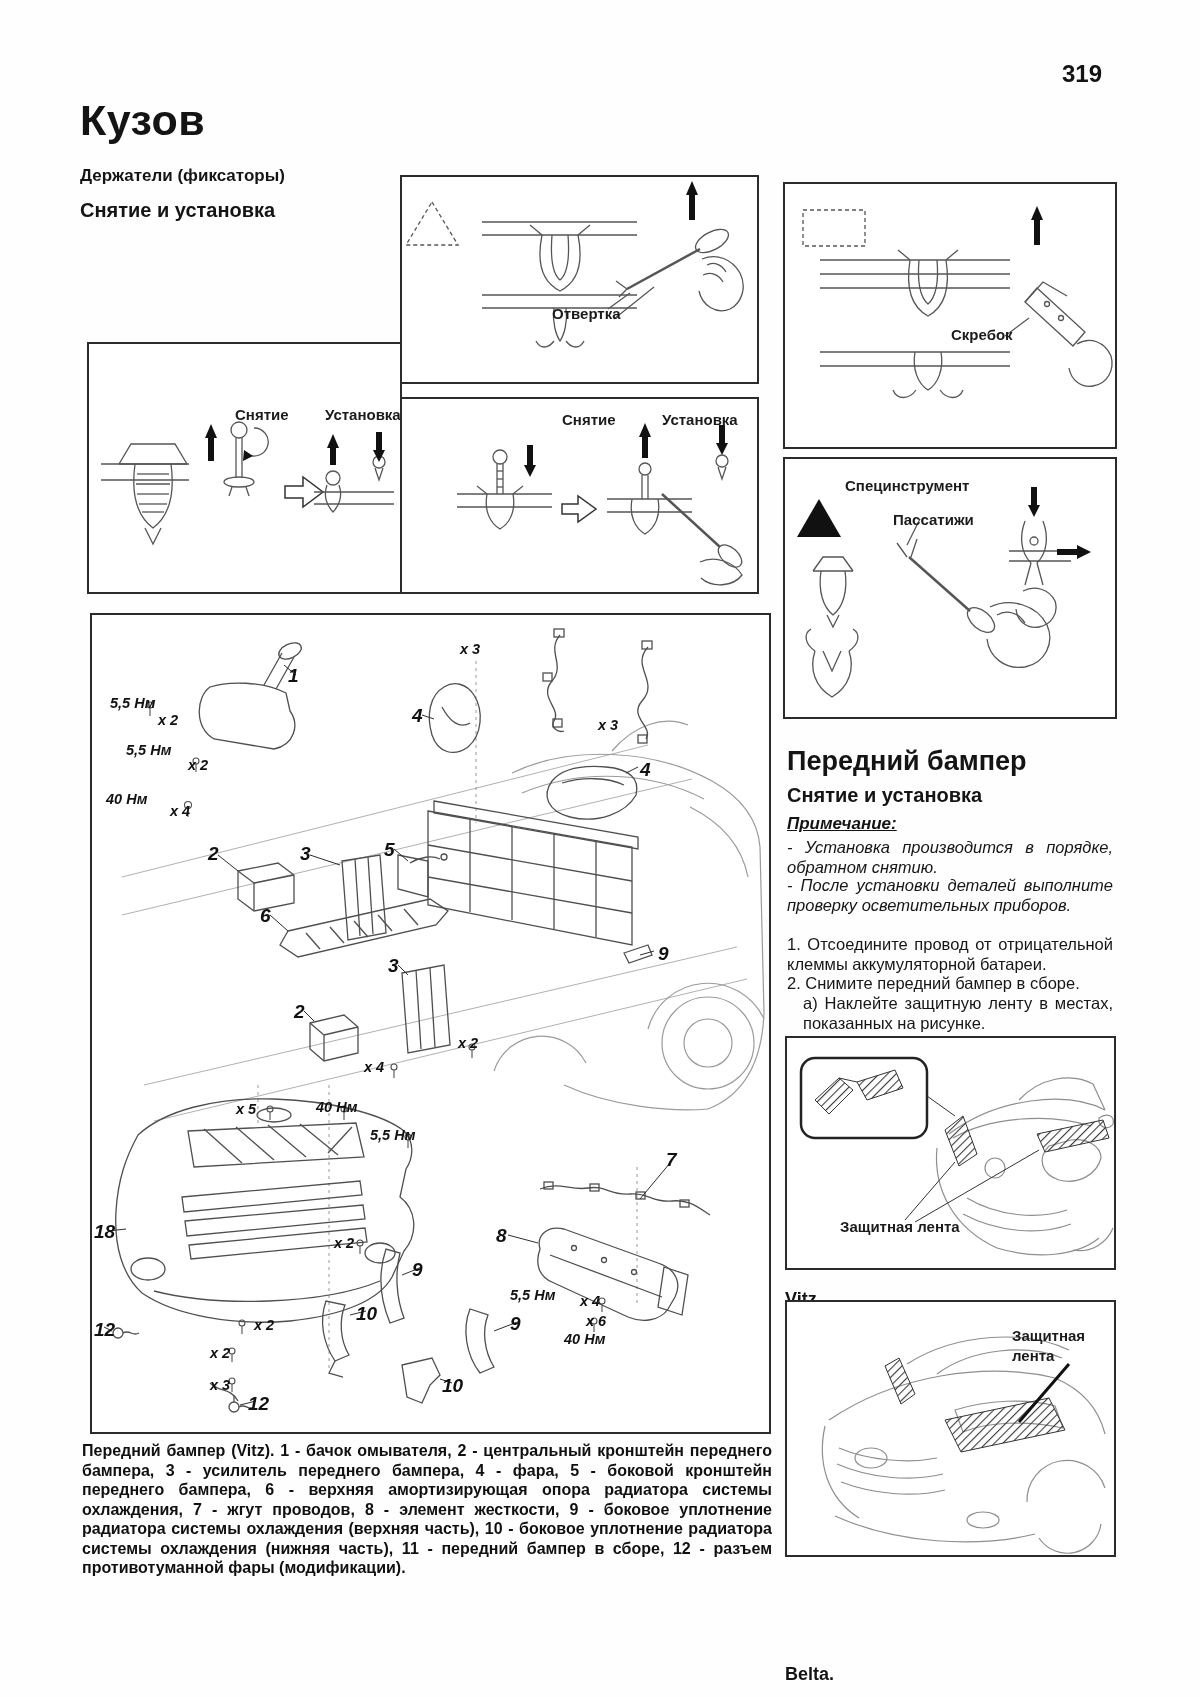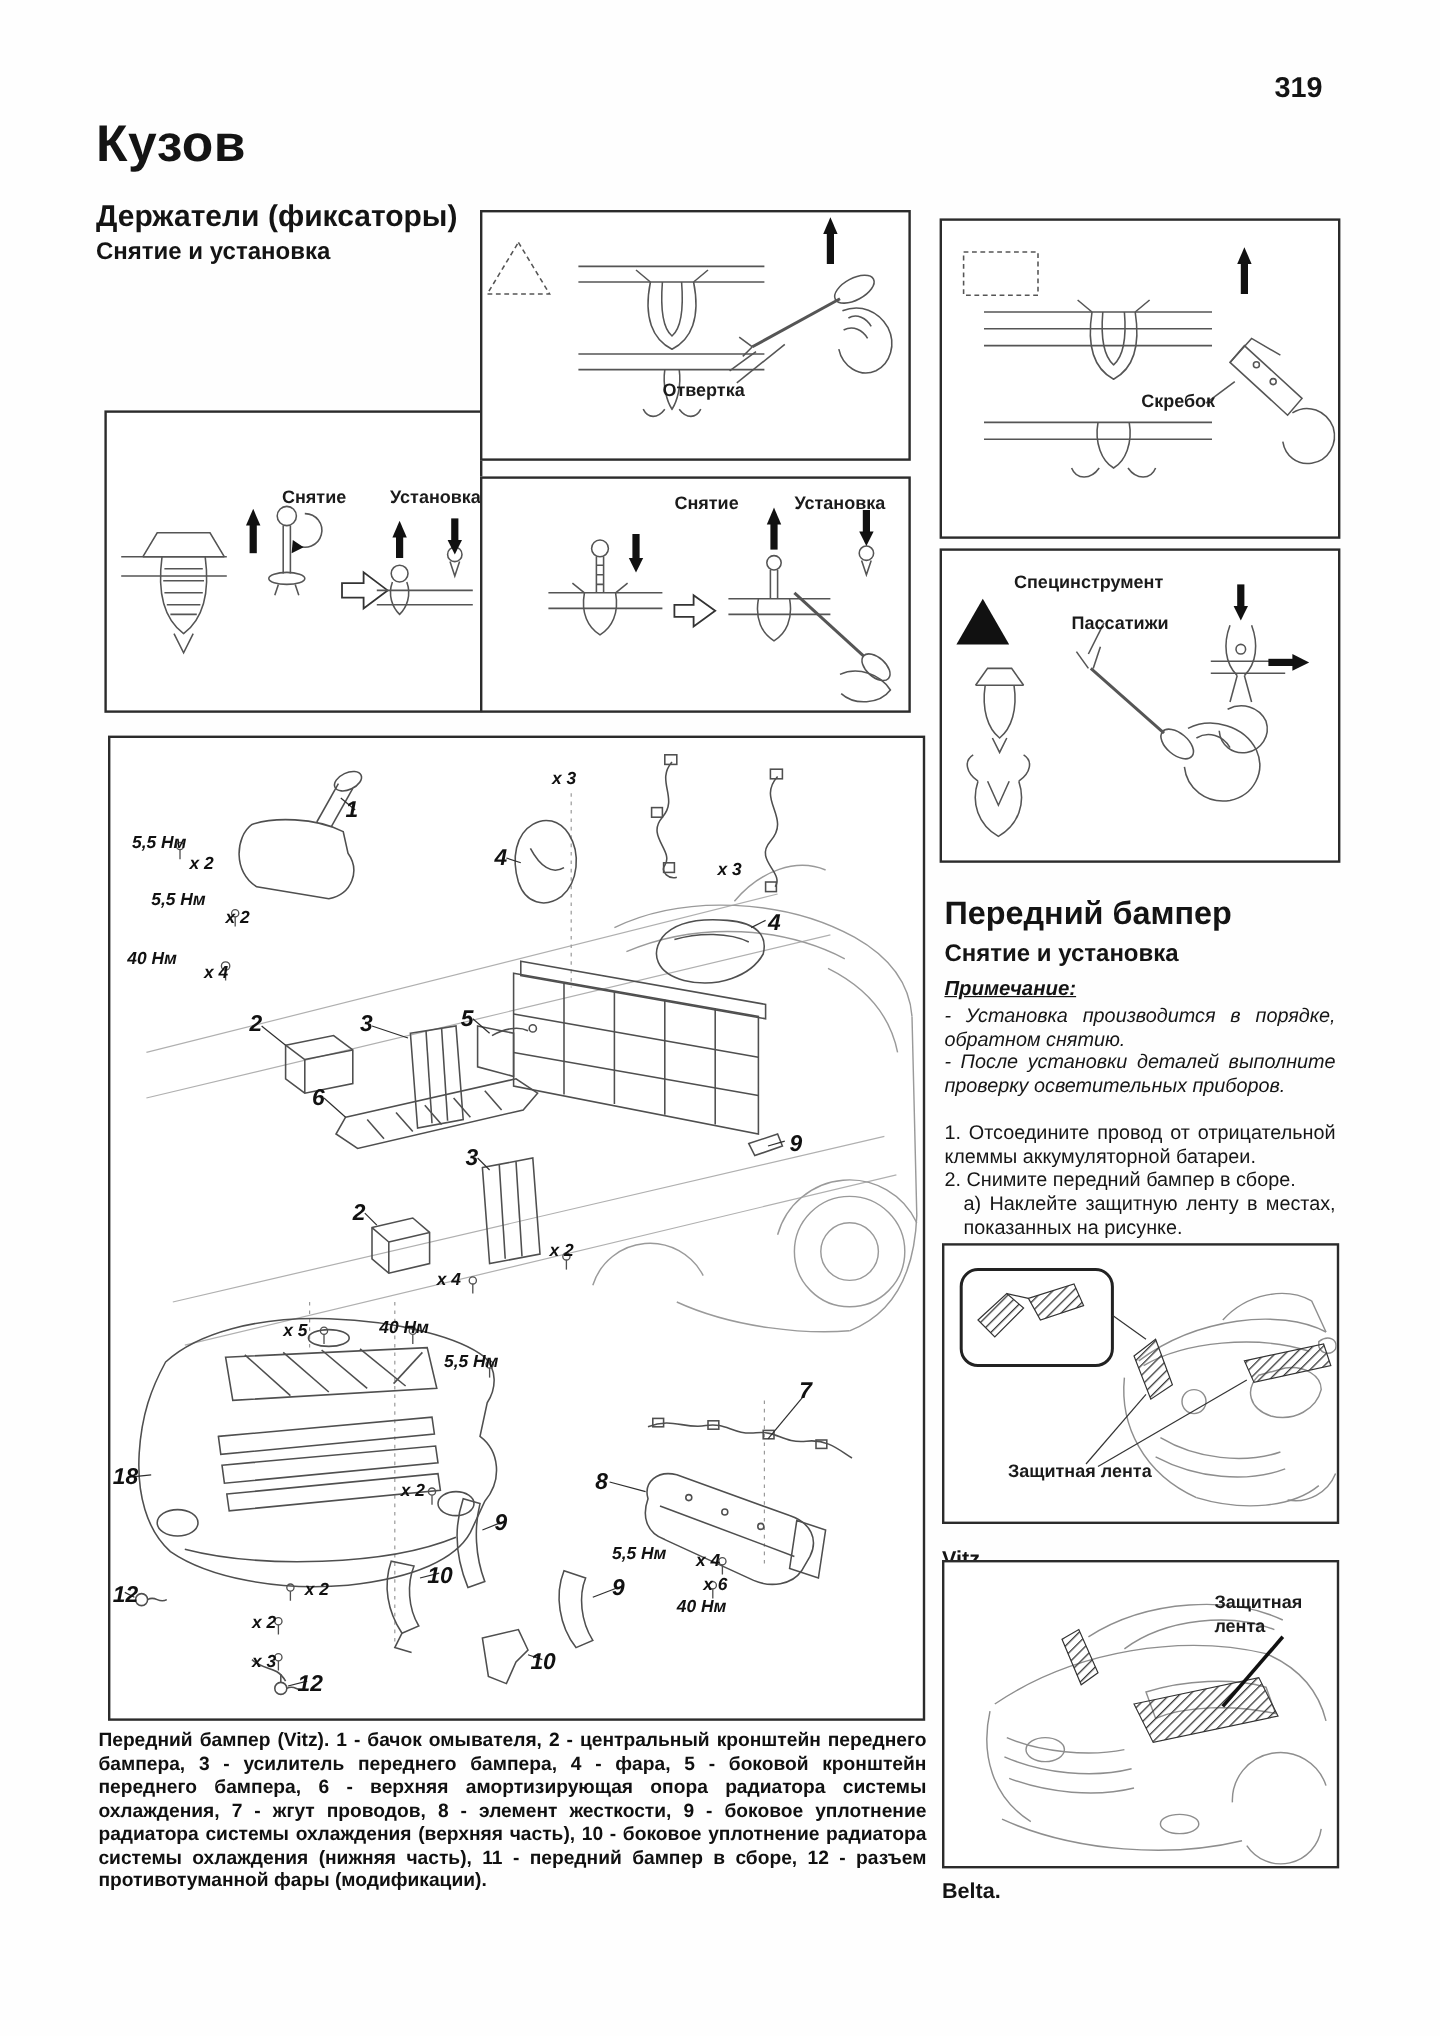--- a/index.html
+++ b/index.html
@@ -1,21 +1,21 @@
 <!DOCTYPE html>
 <html><head>
 <meta charset="utf-8">
 <style>
   html,body{margin:0;padding:0;background:#e8e8e8;}
   body{font-family:"Liberation Sans",sans-serif;}
   .page{position:relative;width:1200px;height:1697px;background:#fefefe;margin:0 auto;overflow:hidden;color:#141414;}
   .abs{position:absolute;}
   .box{position:absolute;border:2px solid #2b2b2b;background:#fff;}
   .h1{font-size:43px;font-weight:700;letter-spacing:0.5px;}
-  .h2{font-size:25px;font-weight:700;}
+  .h2{font-size:17px;font-weight:700;}
   .h3{font-size:20px;font-weight:700;}
   .h2b{font-size:27px;font-weight:700;}
   .pagenum{font-size:24px;font-weight:700;}
   .p{font-size:16.5px;line-height:19.5px;text-align:justify;color:#161616;}
   .pi{font-style:italic;}
   .note-label{font-size:17px;font-style:italic;font-weight:600;text-decoration:underline;}
   .caption{font-size:16px;line-height:19.5px;font-weight:700;text-align:justify;color:#101010;}
   .figlbl{position:absolute;font-size:15px;font-weight:700;white-space:nowrap;color:#1b1b1b;}
   .figname{font-size:18px;font-weight:700;margin-top:18px;}
   .co{position:absolute;font-weight:700;font-size:14.5px;color:#111;white-space:nowrap;}
@@ -99,21 +99,21 @@
         <path d="M305,88 C312,84 320,88 324,95"></path>
           <path d="M301,98 C309,94 317,98 321,105"></path>
         <path d="M206,132 L228,116"></path>
           <path d="M212,142 L252,110"></path>
       </g>
       <g fill="#111" stroke="none">
         <polygon points="284,18 296,18 290,4"></polygon>
           <rect x="287" y="17" width="6" height="26"></rect>
       </g>
     </svg>
-    <span class="figlbl" style="left:150px;top:128px;margin-top:12px;">Отвертка</span>
+    <span class="figlbl" style="left:150px;top:128px;">Отвертка</span>
   </div>
 
   <div class="box" style="left:400px;top:397px;width:355px;height:193px;">
     <svg width="355" height="193" viewBox="0 0 355 193">
       <g stroke="#555" stroke-width="1.3" fill="none">
         <path d="M55,95 H150"></path>
           <path d="M55,108 H150"></path>
         <path d="M85,95 C82,112 88,124 98,130 C108,124 114,112 111,95"></path>
         <path d="M85,95 L75,87"></path>
           <path d="M111,95 L121,87"></path>
@@ -498,15 +498,15 @@
         <path d="M168,108 C200,98 240,96 268,104 L276,126 C240,118 200,120 176,130 Z"></path>
       </g>
       <g stroke="#333" stroke-width="1">
         <polygon points="98,64 112,56 128,92 114,102" fill="url(#hb)"></polygon>
         <polygon points="158,118 262,96 278,128 174,150" fill="url(#hb)"></polygon>
         <path d="M282,62 L232,120" fill="none" stroke="#111" stroke-width="3"></path>
       </g>
     </svg>
     <span class="figlbl" style="left:225px;top:24px;width:92px;white-space:normal;line-height:20px;">Защитная лента</span>
   </div>
-  <div class="abs figname" style="left:785px;top:1548px;text-align:right;">Belta.</div>
+  <div class="abs figname" style="left:785px;top:1646px;text-align:right;">Belta.</div>
 
 </div>
 
 </body></html>

